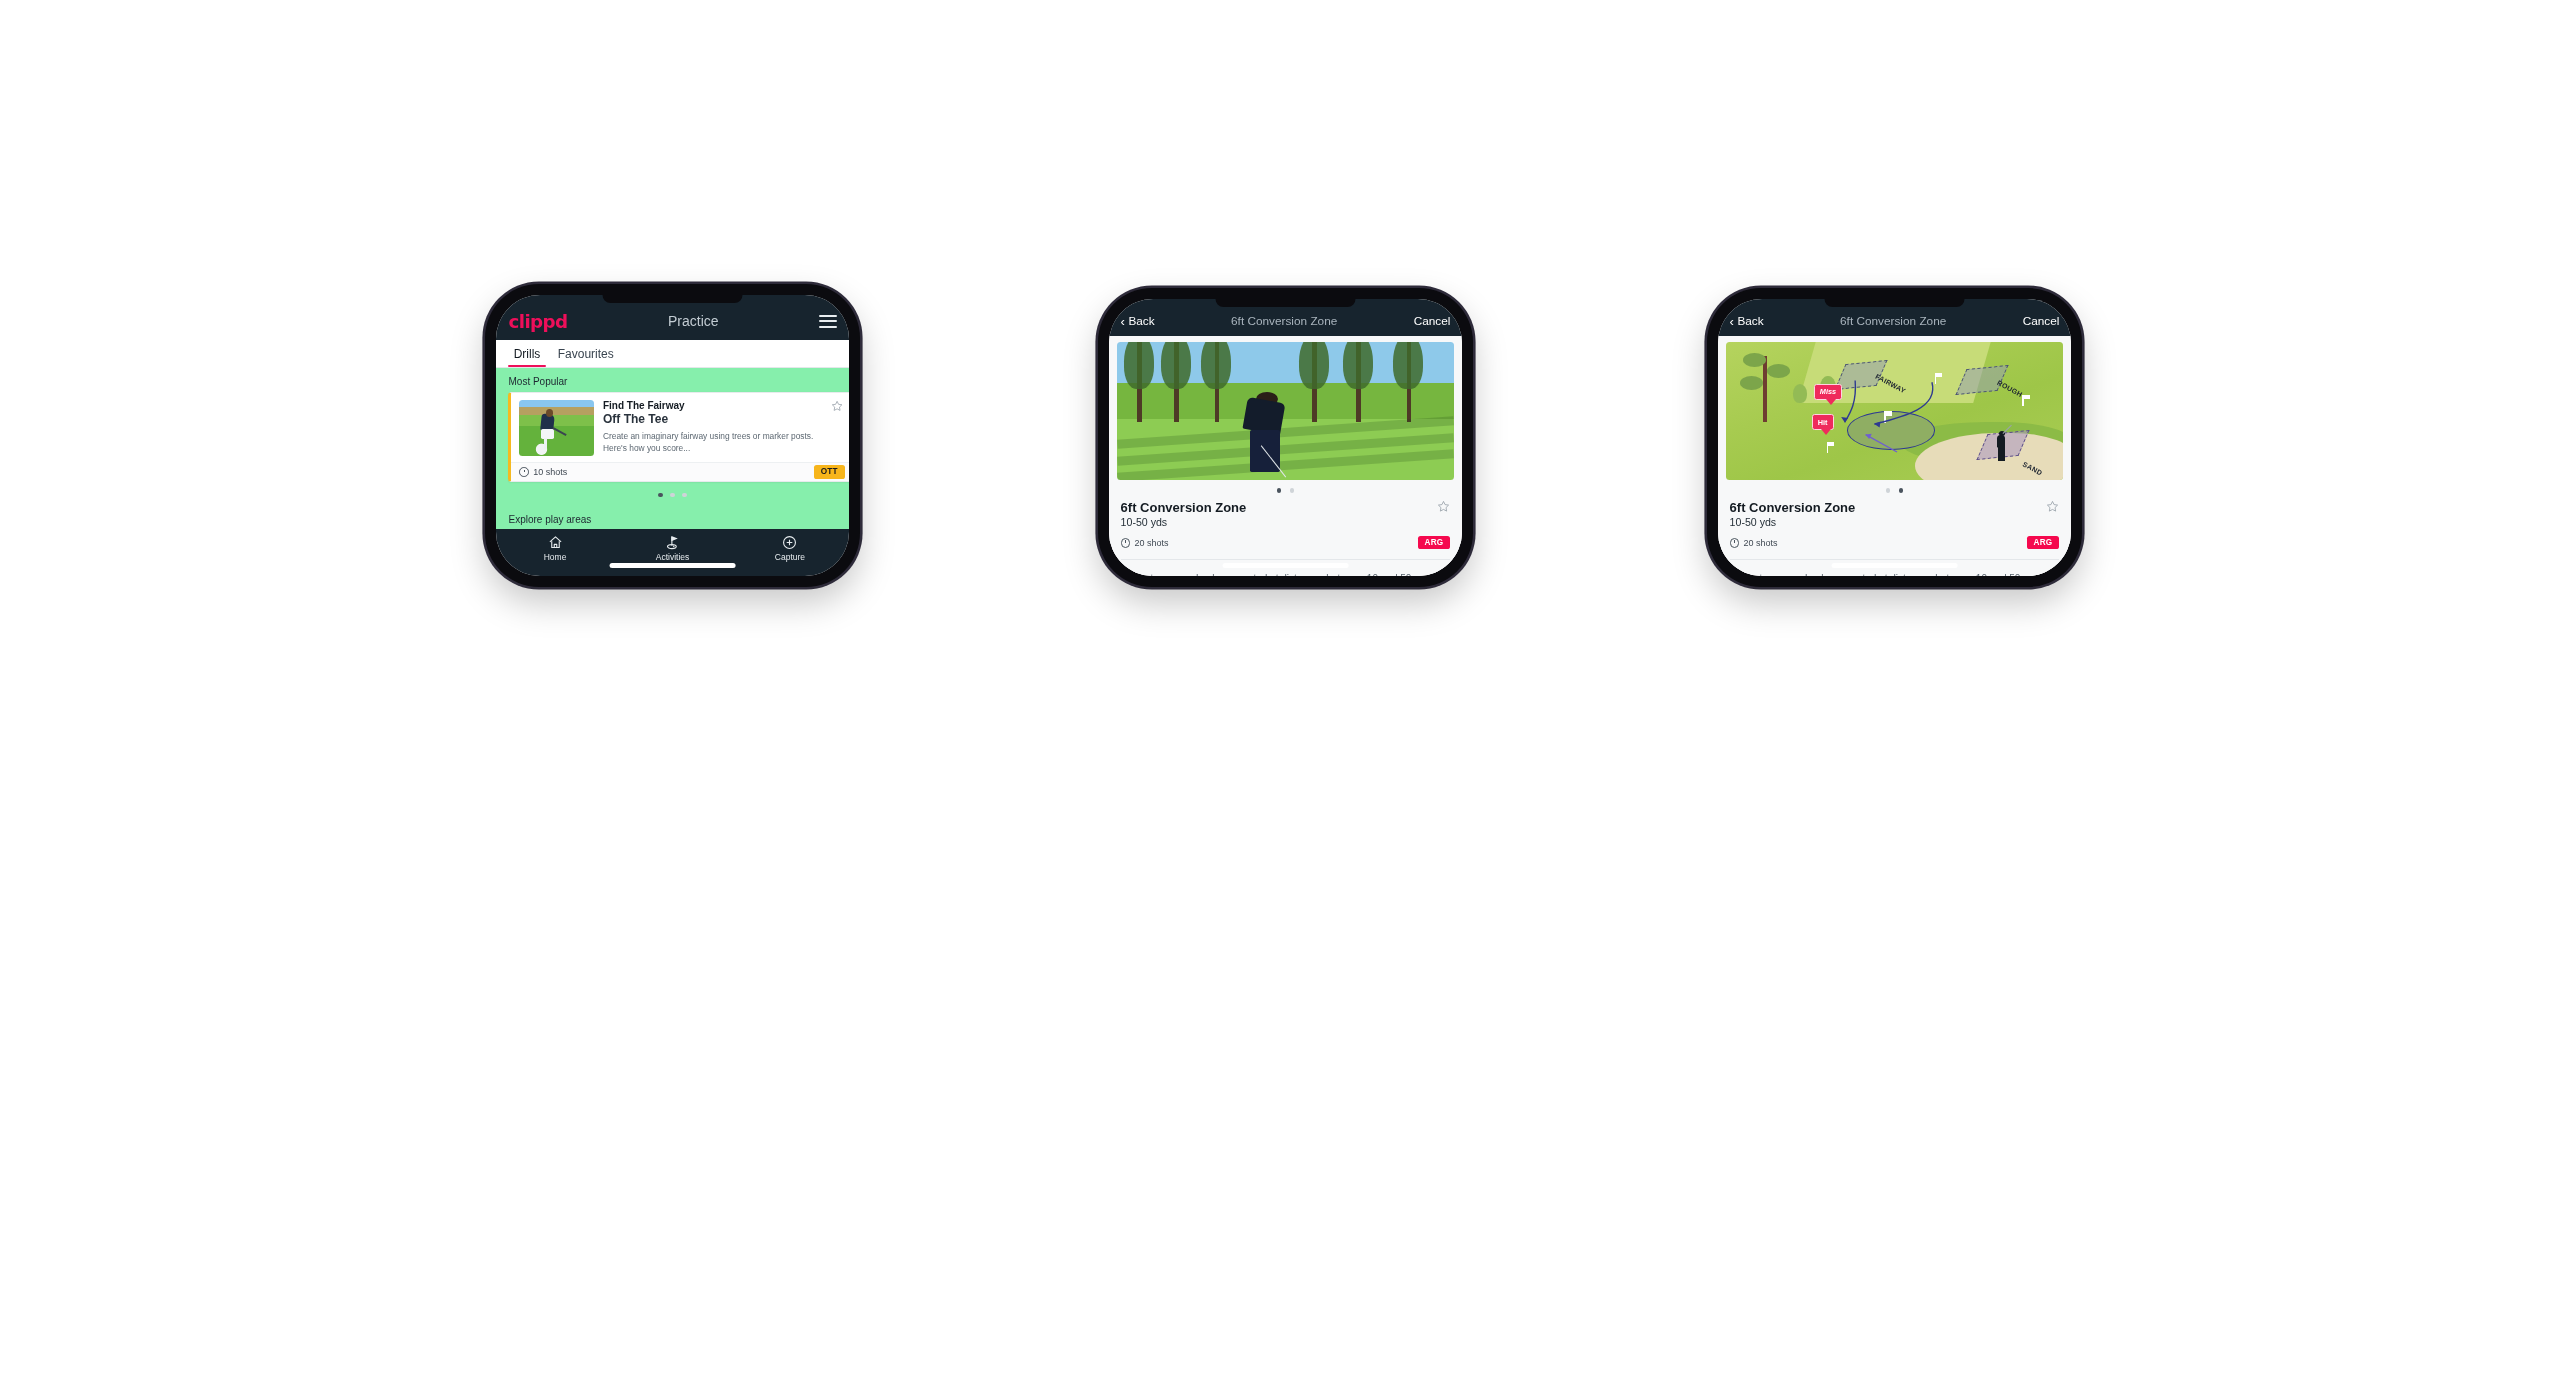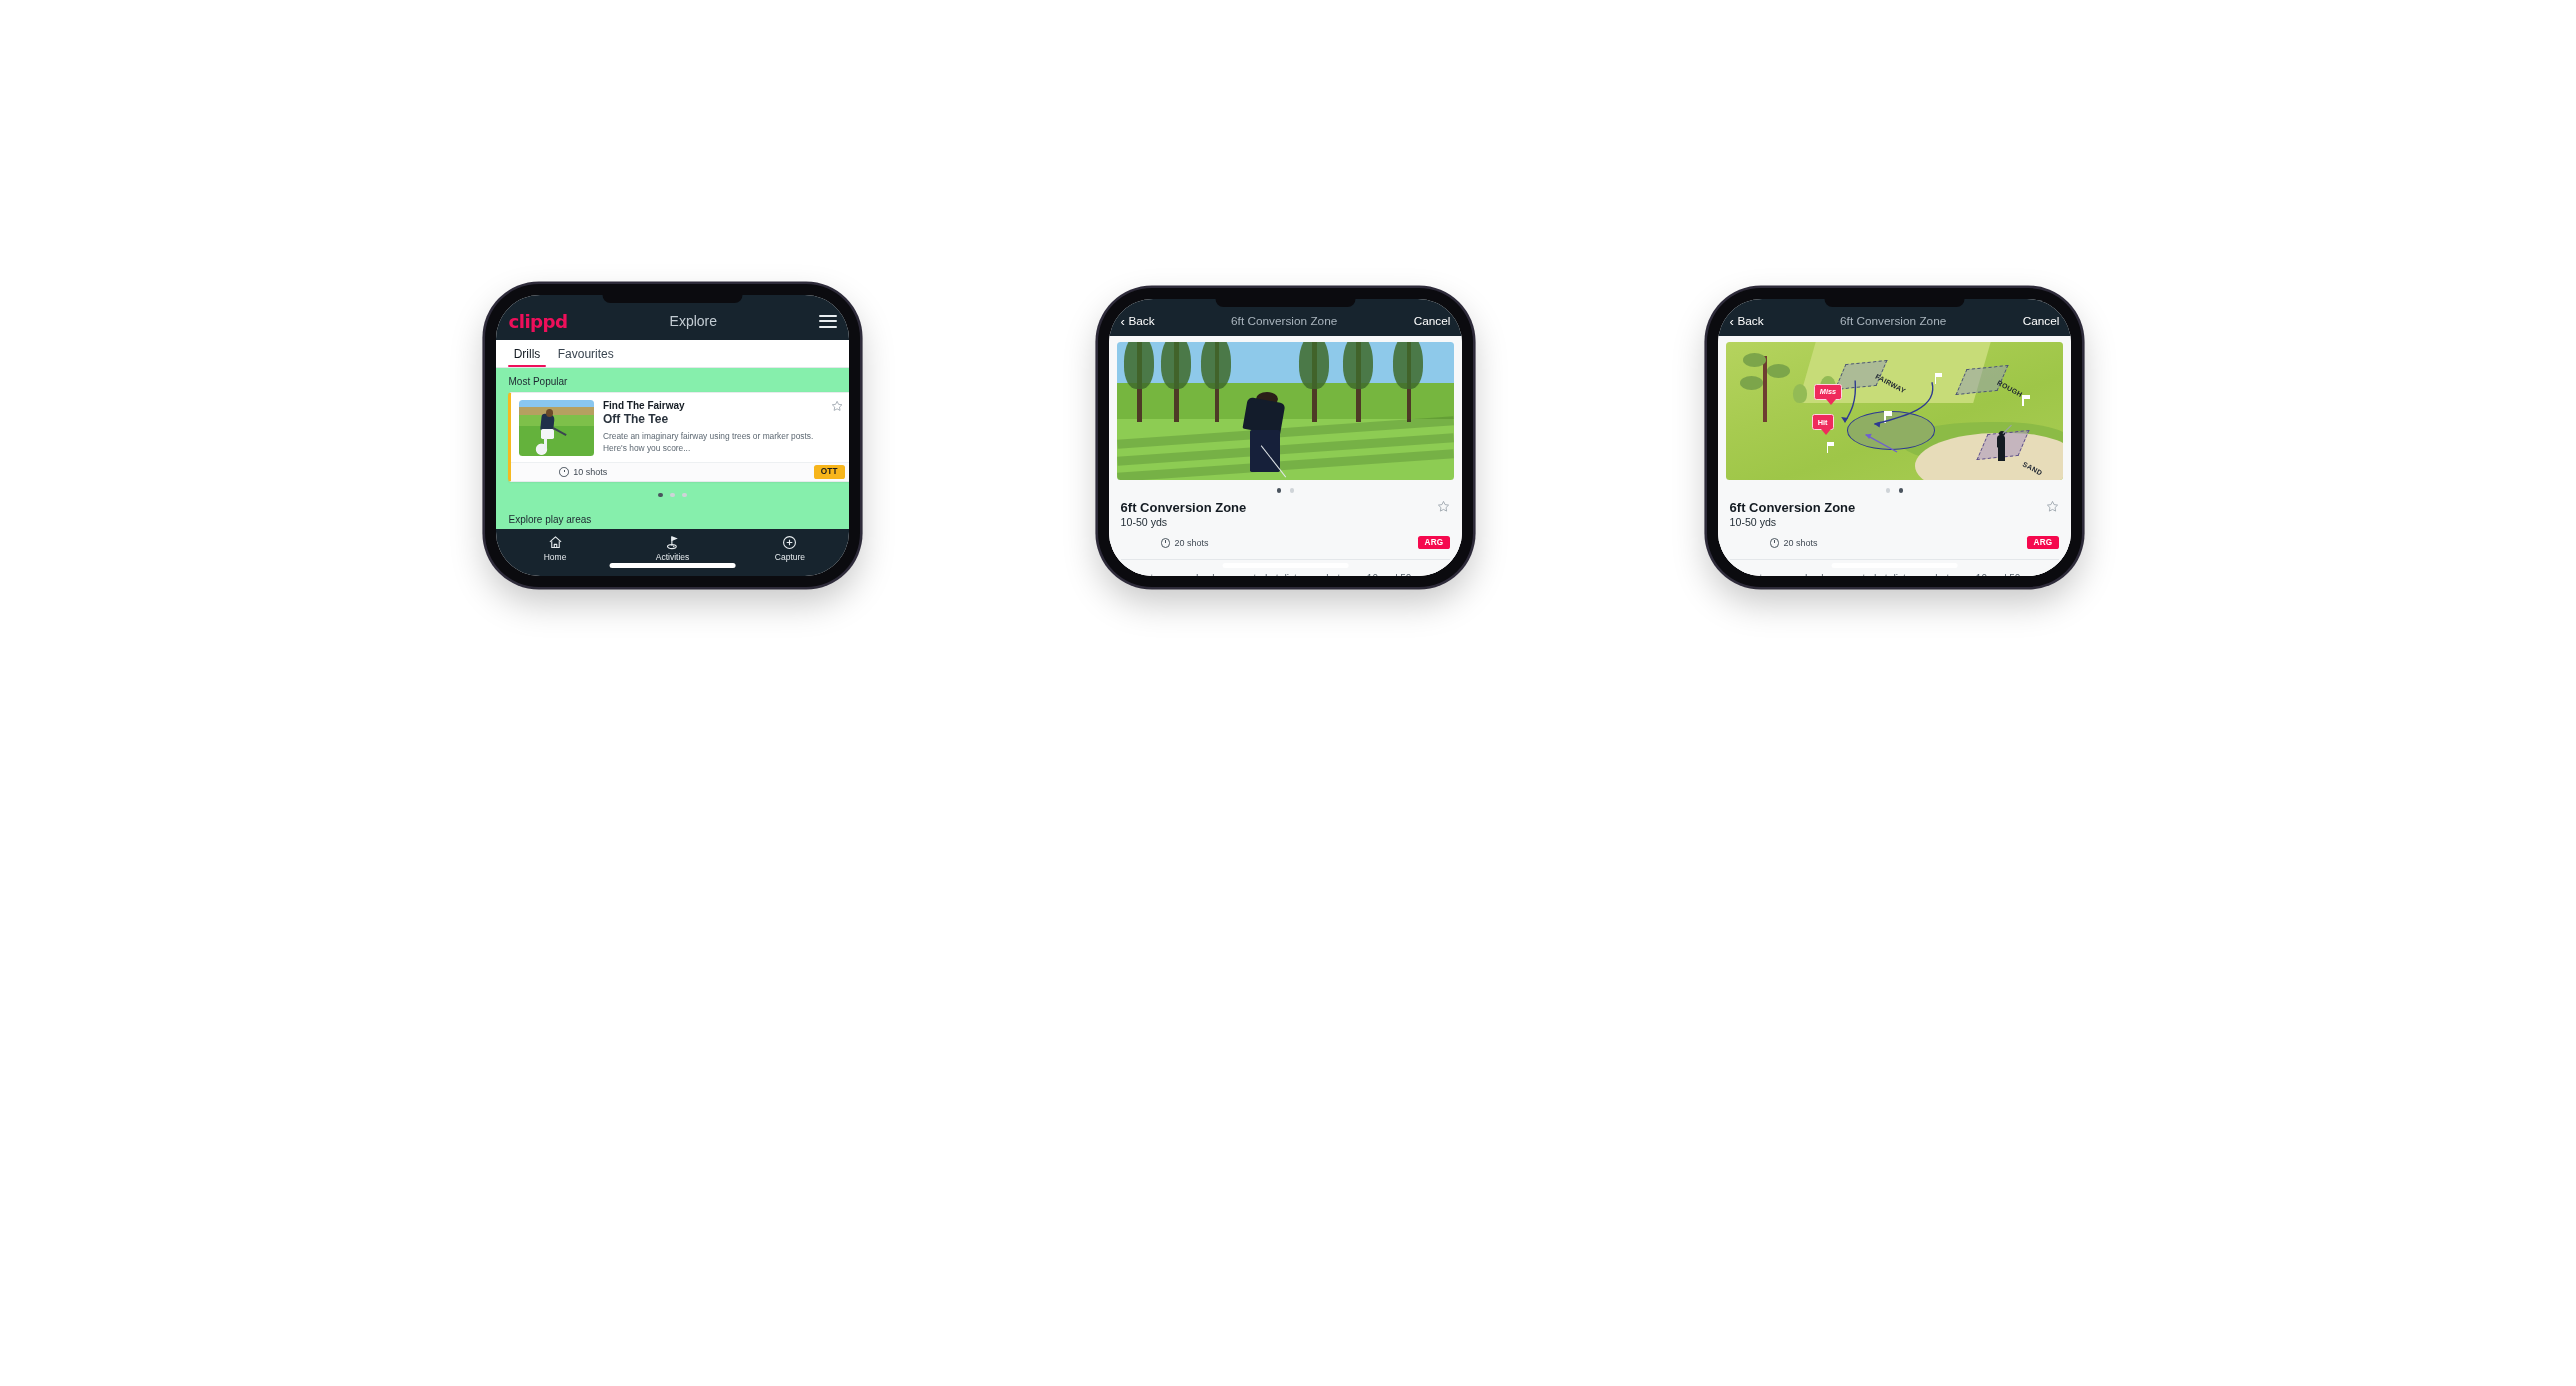--- a/index.html
+++ b/index.html
@@ -138,21 +138,21 @@
   .star {
     position: absolute; right: 1.7px; top: 0;
     width: 12.2px; height: 12.2px; cursor: pointer;
   }
   .drill-foot {
     border-top: 0.9px solid #edf0f2;
     height: 23.5px; display: flex; align-items: center;
     justify-content: space-between; padding: 0 7.8px;
     background: #fbfbfc;
   }
-  .shots { display: flex; align-items: center; gap: 4.4px; font-size: 9px; color: #404953; margin-left: 40px; }
+  .shots { display: flex; align-items: center; gap: 4.4px; font-size: 9px; color: #404953; }
   .clock-ic { width: 9.6px; height: 9.6px; border: 1.1px solid #4a545e; border-radius: 50%; position: relative; }
   .clock-ic::after { content:""; position:absolute; left: 50%; top: 20%; width: 1px; height: 32%; background: #4a545e; }
   .badge {
     font-size: 8.2px; font-weight: bold; color: #1a1a1a;
     background: #f7b51b; border-radius: 2.6px; padding: 2.2px 7px;
     letter-spacing: 0.2px;
   }
   .badge.arg { background: #f5094e; color: #ffffff; }
 
   .dots { display: flex; justify-content: center; gap: 7.8px; padding: 10.5px 0 8.7px 0; }
@@ -249,21 +249,21 @@
 <body>
 
 <div class="stage">
 
   <div class="phone" id="phone1">
     <div class="screen">
       <div class="notch"></div>
 
       <div class="appbar">
         <div class="logo">clippd</div>
-        <div class="appbar-title">Explore</div>
+        <div class="appbar-title">Practice</div>
         <div class="hamburger">
             <span></span>
             <span></span>
             <span></span>
           </div>
       </div>
 
       <div class="tabs">
         <div class="tab active">Drills</div>
         <div class="tab">Favourites</div>

